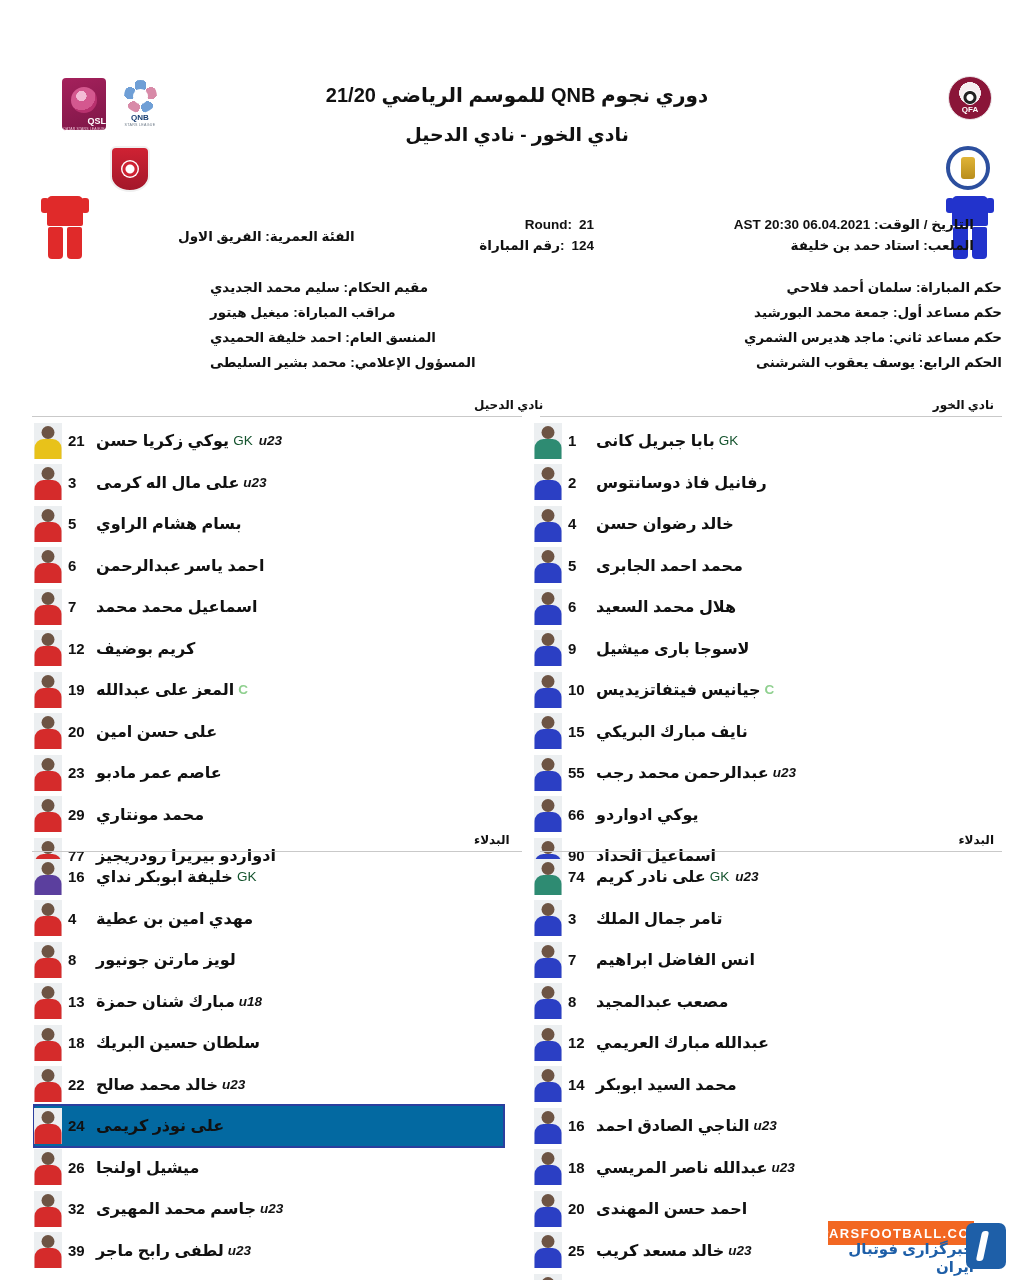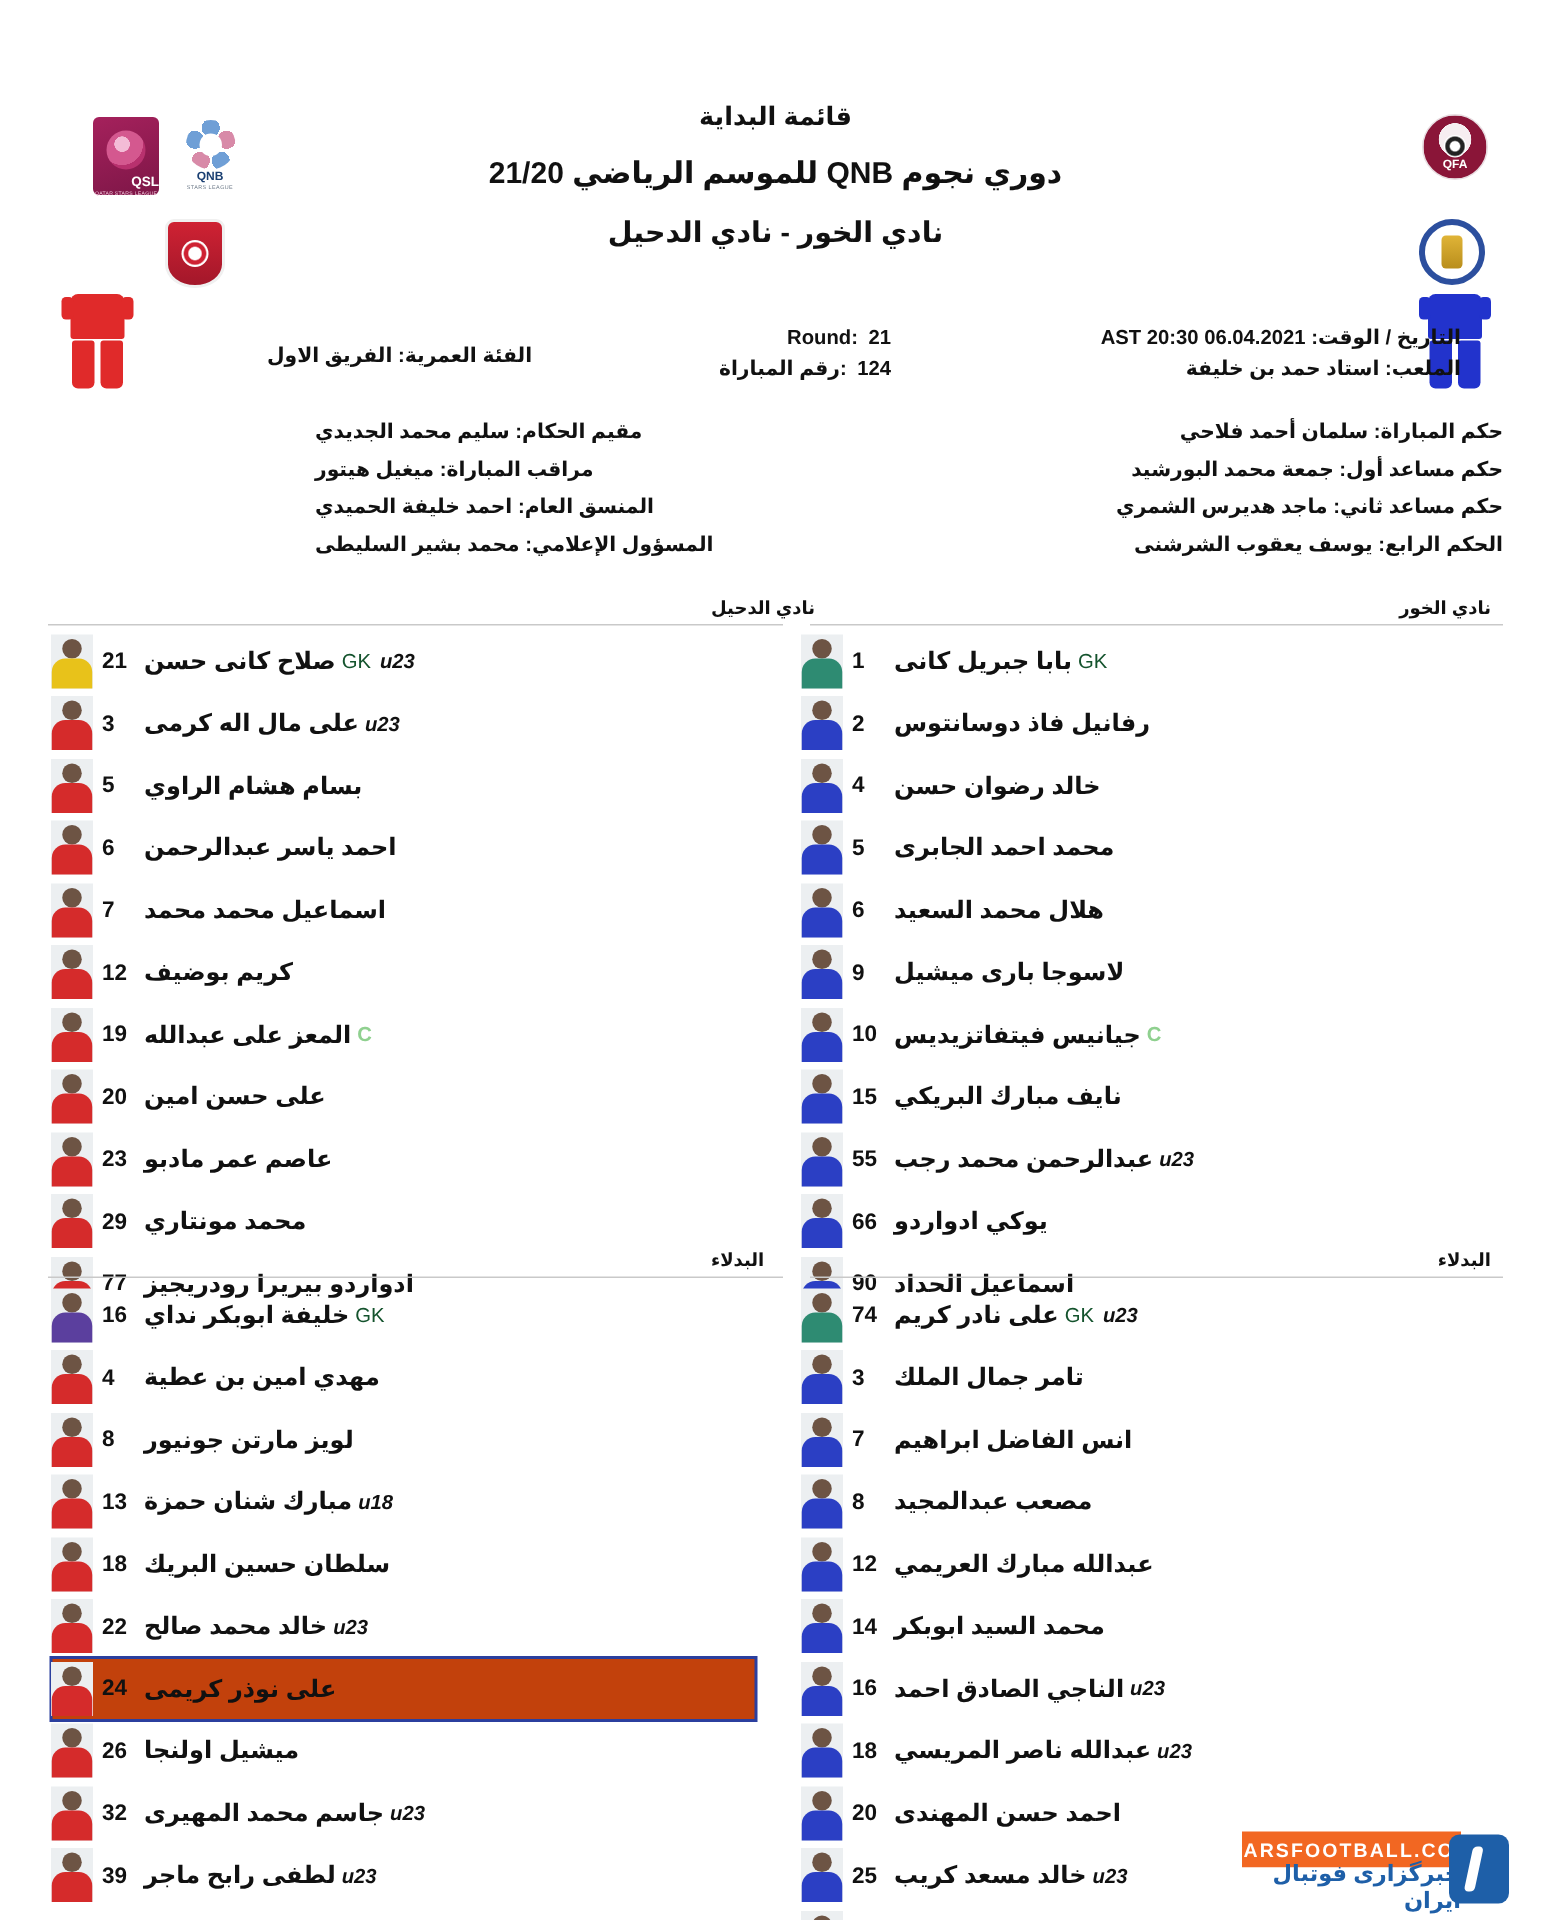--- a/index.html
+++ b/index.html
@@ -302,21 +302,21 @@
     font-weight: 700;
     font-style: italic;
     color: #111;
     direction: ltr;
     display: inline-block;
     margin-right: 6px;
   }
   .prow.highlight {
     outline: 2px solid #2b3f9e;
     outline-offset: -1px;
-    background: #c2410c;
+    background: #0369a1;
   }
 
   
   .kit-red   { background: #d52b2b; }
   .kit-blue  { background: #2b3fc4; }
   .kit-green { background: #2e8b72; }
   .kit-yellow{ background: #e8c21a; }
   .kit-purple{ background: #5b3f9e; }
 
   
@@ -382,21 +382,20 @@
     <div class="qfa-text">QFA</div>
   </div>
   <div class="crest-away"></div>
   <div class="kit kit-away">
     <div class="shirt"></div>
     <div class="shorts-l"></div>
     <div class="shorts-r"></div>
   </div>
 
   <div class="title-block">
-    <div class="title-1">قائمة البداية</div>
     <div class="title-2">دوري نجوم QNB للموسم الرياضي 21/20</div>
     <div class="title-3">نادي الخور - نادي الدحيل</div>
   </div>
 
   <div class="info">
     <div class="col-right">
       <div>التاريخ / الوقت: AST 20:30 06.04.2021</div>
       <div>الملعب: استاد حمد بن خليفة</div>
     </div>
     <div class="col-mid">
@@ -529,21 +528,21 @@
         <div class="pname">اسماعيل الحداد</div>
       </div>
     </div>
   <div class="team-col col-home" style="top:420px" id="home-starters">
       <div class="prow">
         <div class="photo">
           <div class="head"></div>
           <div class="body kit-yellow"></div>
         </div>
         <div class="num">21</div>
-        <div class="pname">صلاح كانى حسن</div>
+        <div class="pname">يوكي زكريا حسن</div>
         <span class="tag-gk">GK</span>
         <span class="tag-u">u23</span>
       </div>
       <div class="prow">
         <div class="photo">
           <div class="head"></div>
           <div class="body kit-red"></div>
         </div>
         <div class="num">3</div>
         <div class="pname">على مال اله كرمى</div>

